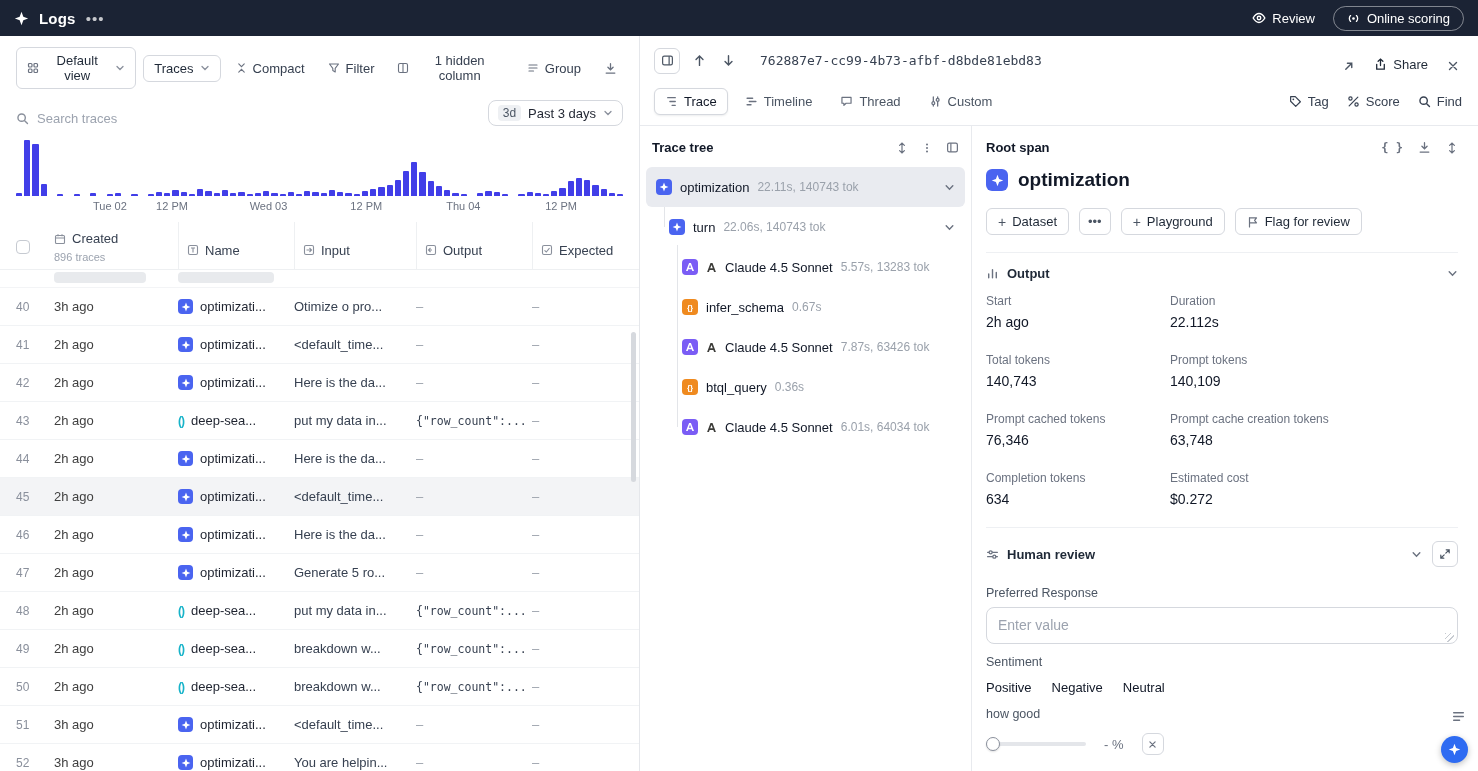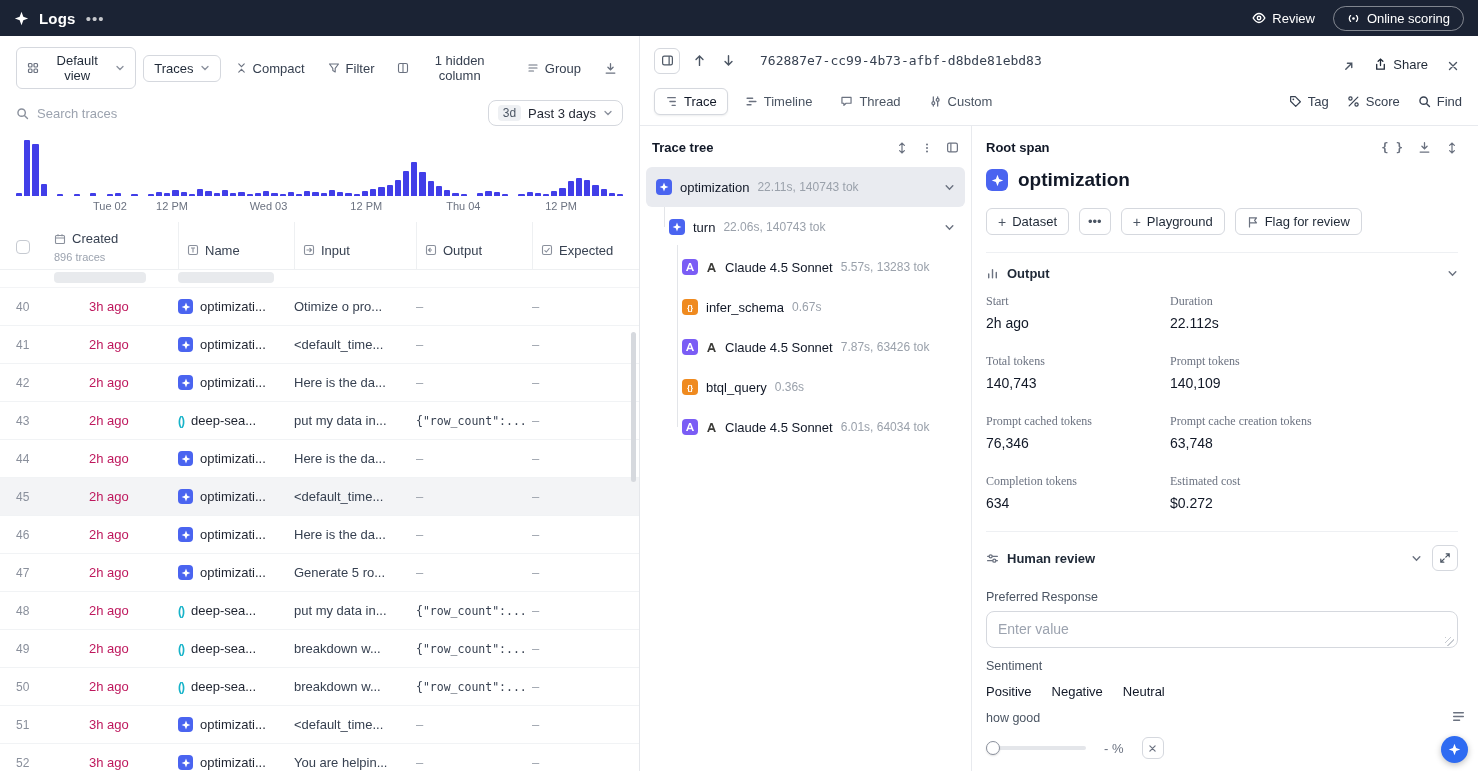--- a/index.html
+++ b/index.html
@@ -25,21 +25,21 @@
 
   
   .left-panel { width:640px; border-right:1px solid var(--border); display:flex; flex-direction:column; position:relative; }
   .lp-toolbar { display:flex; align-items:center; gap:7px; padding:11px 14px 9px 16px; }
   .btn-outline { display:flex; align-items:center; gap:6px; border:1px solid var(--border-strong); border-radius:6px; padding:5px 10px; background:#fff; color:#1f2937; }
   .btn-ghost { display:flex; align-items:center; gap:6px; border-radius:6px; padding:5px 8px; color:#374151; }
   .g-ic { color:#6b7280; }
   .chev { color:#8a909c; }
   .ml-auto { margin-left:auto; }
 
-  .lp-search-row { display:flex; align-items:center; gap:12px; padding:2px 16px 8px; }
+  .lp-search-row { display:flex; align-items:flex-end; gap:12px; padding:2px 16px 8px; }
   .search-box { flex:1; display:flex; align-items:center; gap:8px; color:#8a909c; }
   .search-box input { border:none; outline:none; font-size:13px; width:100%; color:#1f2430; font-family:inherit; background:transparent; }
   .search-box input::placeholder { color:#9ca3af; }
   .time-range { display:flex; align-items:center; gap:7px; border:1px solid var(--border-strong); border-radius:8px; padding:4px 9px; }
   .badge-3d { background:#eef0f3; border-radius:4px; padding:1px 5px; font-size:12px; color:#4b5563; }
 
   .lp-histogram { margin:6px 16px 0; position:relative; height:74px; }
   .hist-bars { position:absolute; left:0; right:0; top:0; bottom:18px; display:flex; align-items:flex-end; gap:2px; }
   .bar-slot { flex:1; height:100%; display:flex; align-items:flex-end; }
   .bar { width:100%; background:var(--accent-indigo); border-radius:1px 1px 0 0; }
@@ -55,21 +55,21 @@
   .hsub { margin-top:5px; font-size:11px; color:#9ca3af; font-weight:400; }
   .hline { border-left:1px solid #eef0f2; padding-left:8px; height:100%; }
   .hicon { color:#8a909c; }
   .checkbox { width:14px; height:14px; border:1.5px solid #c6cad1; border-radius:4px; background:#fff; display:inline-block; margin-top:9px; }
   .skeleton-row { height:18px; align-items:end; overflow:hidden; border-bottom:1px solid #f3f4f6; }
   .skel { height:11px; border-radius:4px; background:#e8eaed; margin-bottom:4px; }
   .trow { height:38px; align-items:center; border-bottom:1px solid #f1f3f5; }
   .trow.selected { background:#f3f4f6; }
   .tcell { overflow:hidden; white-space:nowrap; padding-right:10px; }
   .c-num { color:#8a909c; font-size:12px; }
-  .c-created { color:#be185d;margin-left:35px; }
+  .c-created { color:#404040; }
   .c-name { display:flex; align-items:center; gap:7px; color:#1f2430; }
   .name-text { overflow:hidden; text-overflow:clip; }
   .c-input { color:#374151; }
   .mono { font-family:"DejaVu Sans Mono",monospace; font-size:11.5px; color:#374151; }
   .dash { color:#9aa1ab; }
   .lp-scrollthumb { position:absolute; right:3px; top:147px; width:5px; height:150px; border-radius:3px; background:#d6d9de; }
 
   .sq { width:16px; height:16px; border-radius:4px; display:flex; align-items:center; justify-content:center; color:#fff; flex:none; }
   .sq.sm { width:15px; height:15px; }
   .sq.lg { width:22px; height:22px; border-radius:6px; }
@@ -118,21 +118,21 @@
   .rs-buttons { display:flex; align-items:center; gap:10px; margin-top:17px; }
   .btn { display:flex; align-items:center; gap:6px; border:1px solid var(--border-strong); border-radius:6px; padding:5px 11px; background:#fff; color:#1f2937; }
   .btn .plus { color:#4b5563; font-size:14px; line-height:1; }
   .btn-more { padding:5px 8px; color:#4b5563; }
   .section-divider { border-top:1px solid #eef0f3; margin-top:17px; }
   .sec-header { display:flex; align-items:center; gap:8px; padding:13px 0 11px; font-weight:700; color:#1f2937; }
   .sec-icon { color:#6b7280; }
   .sec-right { margin-left:auto; display:flex; align-items:center; gap:10px; color:#6b7280; }
   .expand-box { width:26px; height:26px; border:1px solid var(--border-strong); border-radius:6px; display:flex; align-items:center; justify-content:center; color:#4b5563; background:#fff; }
   .metrics-grid { display:grid; grid-template-columns:184px 1fr; row-gap:23px; padding:2px 0 20px; }
-  .m-label { font-size:12px; color:#6b7280; margin-bottom:6px;font-family:Liberation Serif, serif; }
+  .m-label { font-size:12px; color:#6b7280; margin-bottom:6px; }
   .m-value { font-size:14px; color:#111827; }
   .hr-label { font-size:12.5px; color:#4b5563; margin:8px 0 7px; }
   .ta-wrap { position:relative; }
   .hr-textarea { width:100%; height:37px; border:1px solid var(--border-strong); border-radius:8px; padding:9px 11px; font-size:14px; font-family:inherit; resize:none; color:#1f2430; outline:none; }
   .hr-textarea::placeholder { color:#9ca3af; }
   .ta-grip { position:absolute; right:4px; bottom:5px; width:9px; height:9px;
     background:repeating-linear-gradient(315deg,#c6cad0 0 1px,transparent 1px 4px); border-bottom-right-radius:6px; }
   .sentiment-row { display:flex; align-items:center; gap:20px; margin:6px 0 4px; }
   .sentiment-btn { font-weight:500; color:#111827; padding:4px 0; }
   .slider-row { display:flex; align-items:center; gap:18px; margin-top:12px; }

